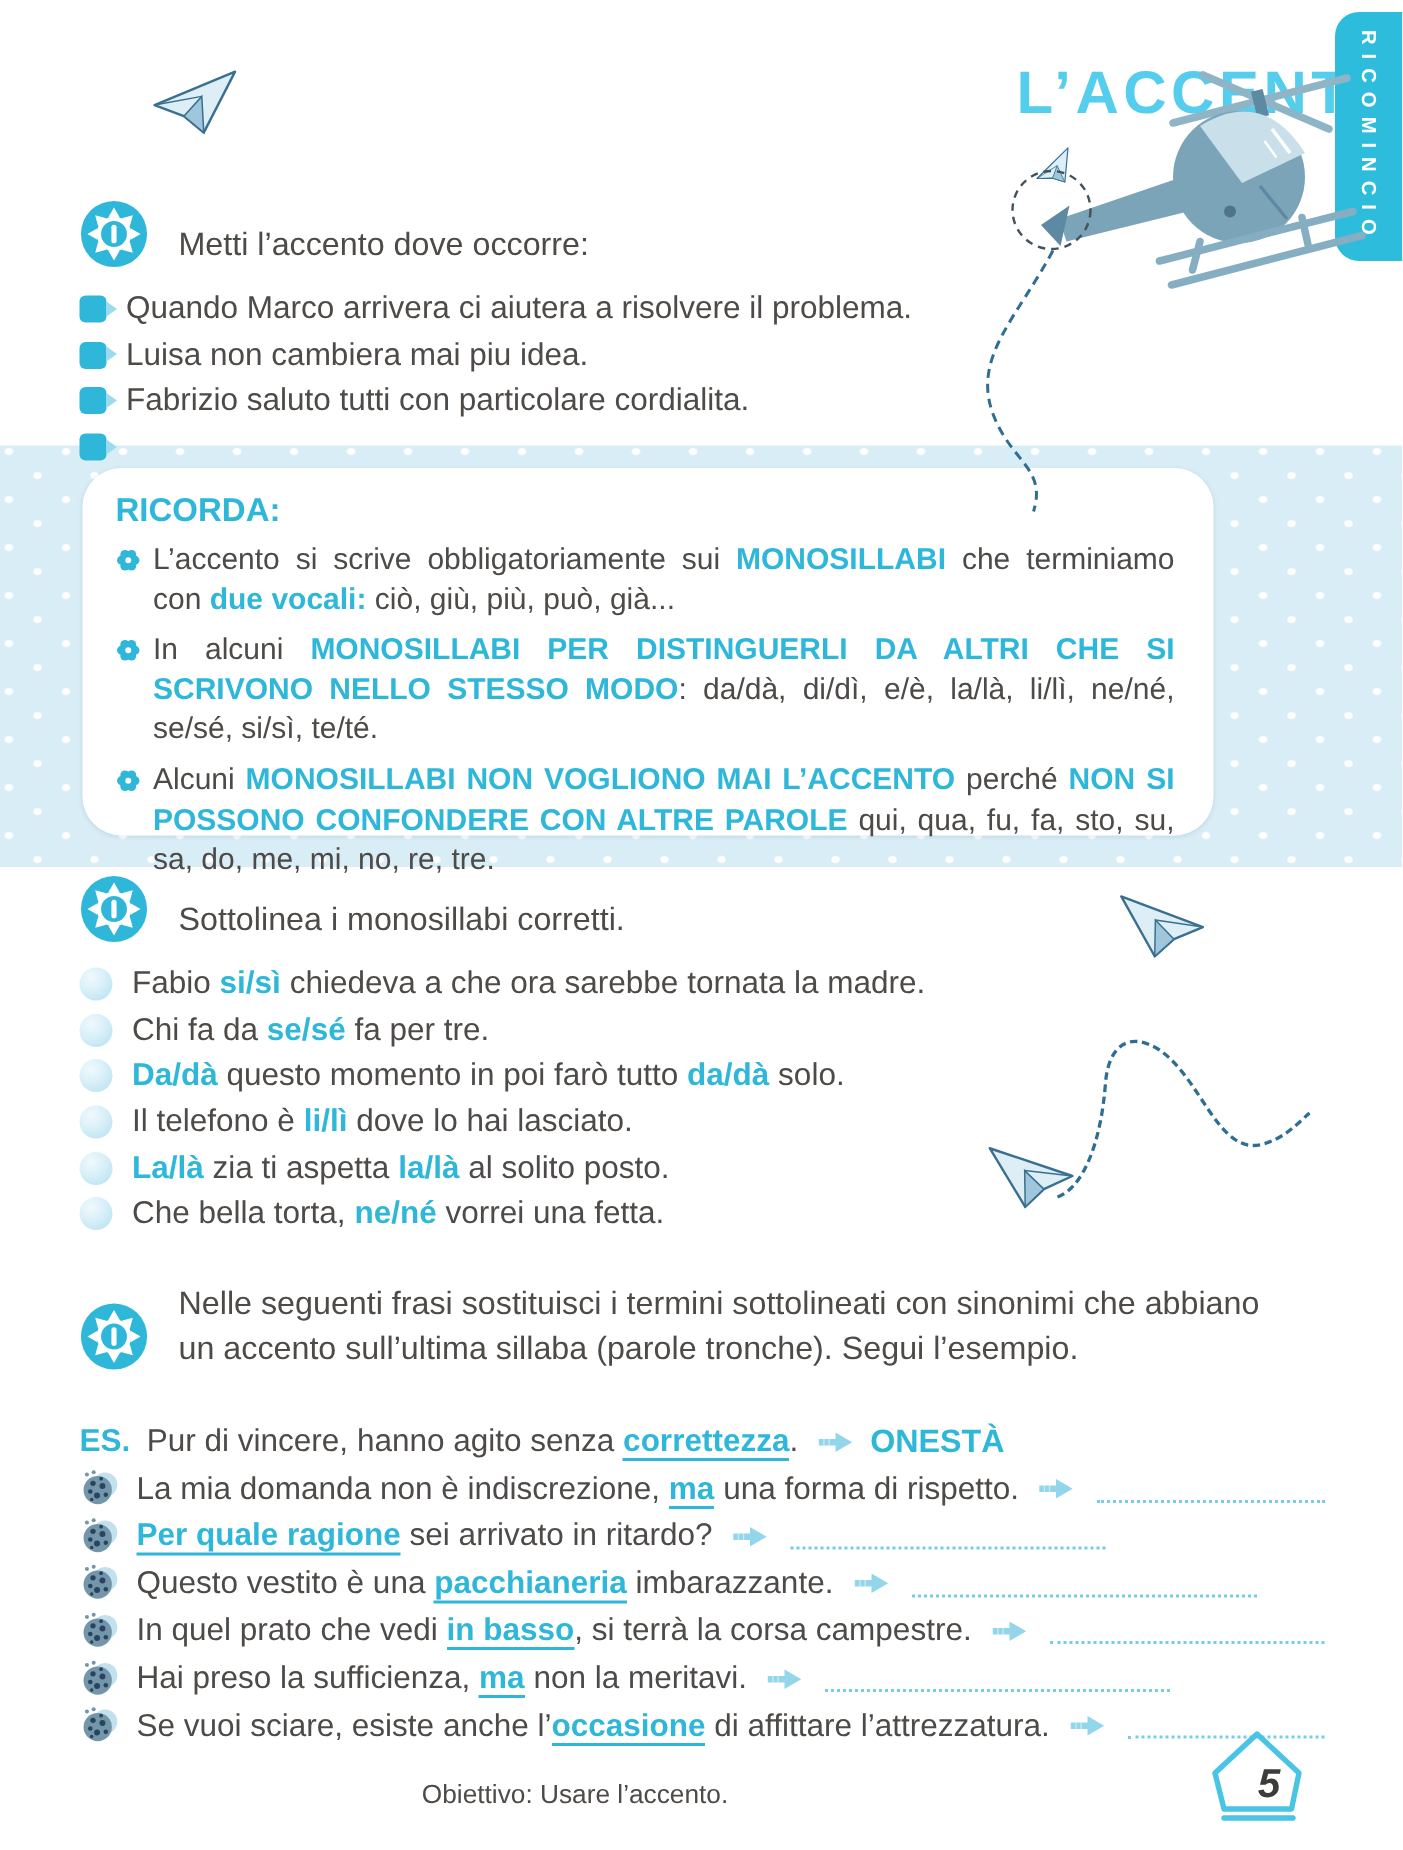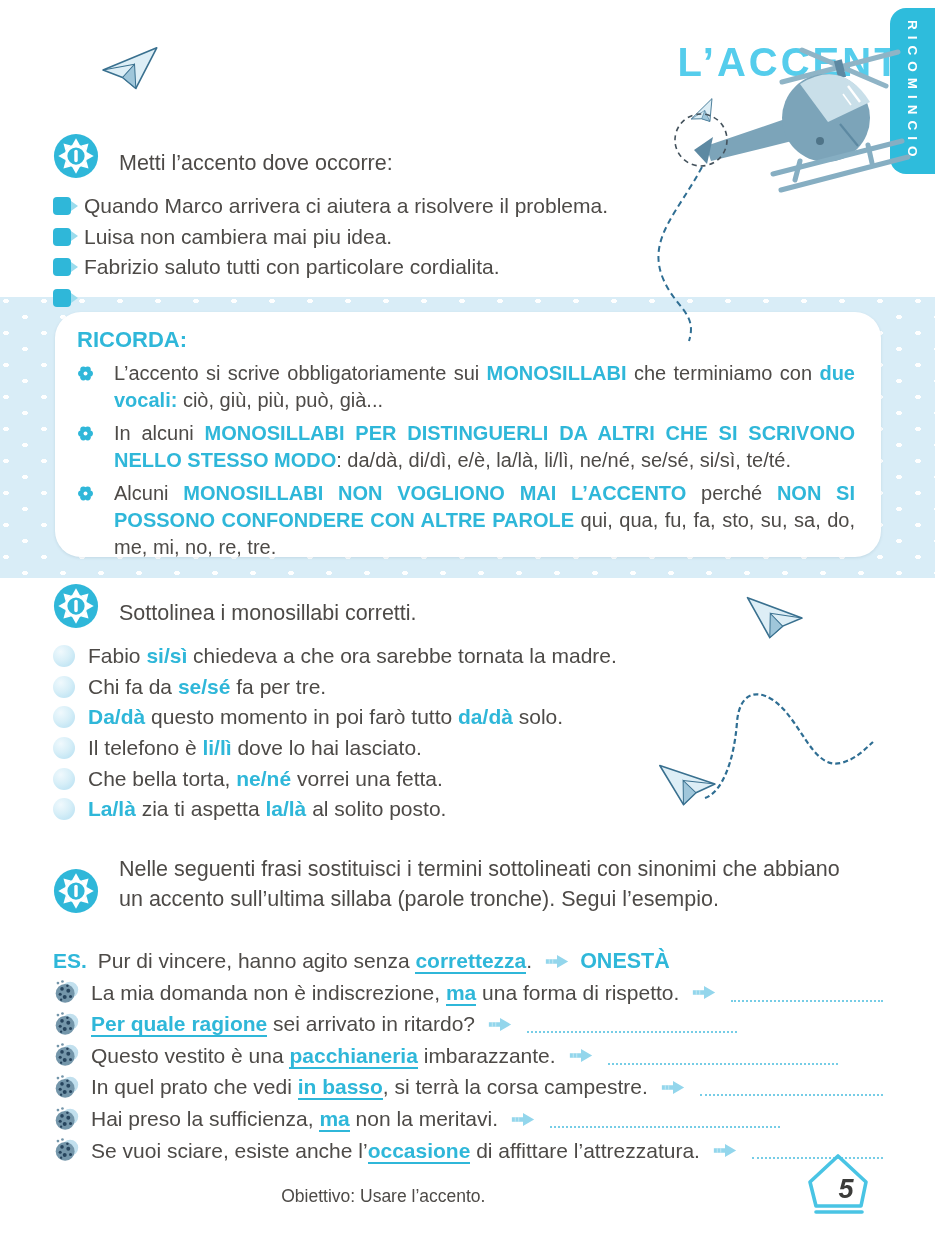--- a/index.html
+++ b/index.html
@@ -37,24 +37,24 @@
   .items{margin-top:12px}
   .row{display:flex;align-items:center;gap:13px;height:30.6px}
   .txt{font-size:21px;white-space:nowrap}
 
   .ex1{top:133px}
   .pencil{width:18px;height:18px;background:var(--accent);border-radius:4px;position:relative;flex-shrink:0}
   .pencil::after{content:"";position:absolute;left:100%;top:3.5px;border-top:5.5px solid transparent;
                  border-bottom:5.5px solid transparent;border-left:7px solid #9adcee}
 
   
-  .ricorda{position:absolute;left:55px;top:312px;width:826px;height:245px;background:#fff;
+  .ricorda{position:absolute;left:55px;top:312px;width:754px;height:245px;background:#fff;
            border-radius:26px;padding:15px 26px 12px 22px;box-shadow:0 1px 3px rgba(90,130,150,.18)}
   .ricorda-title{color:var(--accent);font-weight:bold;font-size:22px;margin-bottom:4px}
-  .rrow{display:flex;gap:20px;margin-top:7px}
+  .rrow{display:flex;gap:8px;margin-top:7px}
   .rrow .flower{width:17px;height:17px;flex-shrink:0;margin-top:5px}
   .rrow p{font-size:20px;line-height:1.33;text-align:justify}
 
   .ex2{top:583px}
   .ex2 .items{}
   .bubble{width:22px;height:22px;border-radius:50%;flex-shrink:0;
           background:radial-gradient(circle at 35% 30%,#f0f9fd 0%,#d8eff8 45%,#b2def1 100%)}
 
   .ex3{top:855px}
   .es-row{margin-top:31px;height:32px}
@@ -213,25 +213,25 @@
       <div class="row">
         <span class="bubble"></span>
         <span class="txt"><span class="sg-a">Da/dà</span><span class="sg-p"> questo momento in poi farò tutto </span><span class="sg-a">da/dà</span><span class="sg-p"> solo.</span></span>
       </div>
       <div class="row">
         <span class="bubble"></span>
         <span class="txt"><span class="sg-p">Il telefono è </span><span class="sg-a">li/lì</span><span class="sg-p"> dove lo hai lasciato.</span></span>
       </div>
       <div class="row">
         <span class="bubble"></span>
+        <span class="txt"><span class="sg-a">La/là</span><span class="sg-p"> zia ti aspetta </span><span class="sg-a">la/là</span><span class="sg-p"> al solito posto.</span></span>
+      </div>
+      <div class="row">
+        <span class="bubble"></span>
         <span class="txt"><span class="sg-p">Che bella torta, </span><span class="sg-a">ne/né</span><span class="sg-p"> vorrei una fetta.</span></span>
-      </div>
-      <div class="row">
-        <span class="bubble"></span>
-        <span class="txt"><span class="sg-a">La/là</span><span class="sg-p"> zia ti aspetta </span><span class="sg-a">la/là</span><span class="sg-p"> al solito posto.</span></span>
       </div>
     </div>
   </div>
 
   <div class="ex ex3">
     <div class="ex-head">
       <svg class="sun">
           <use href="#sun"></use>
         </svg>
       <div class="prompt">Nelle seguenti frasi sostituisci i termini sottolineati con sinonimi che abbiano

